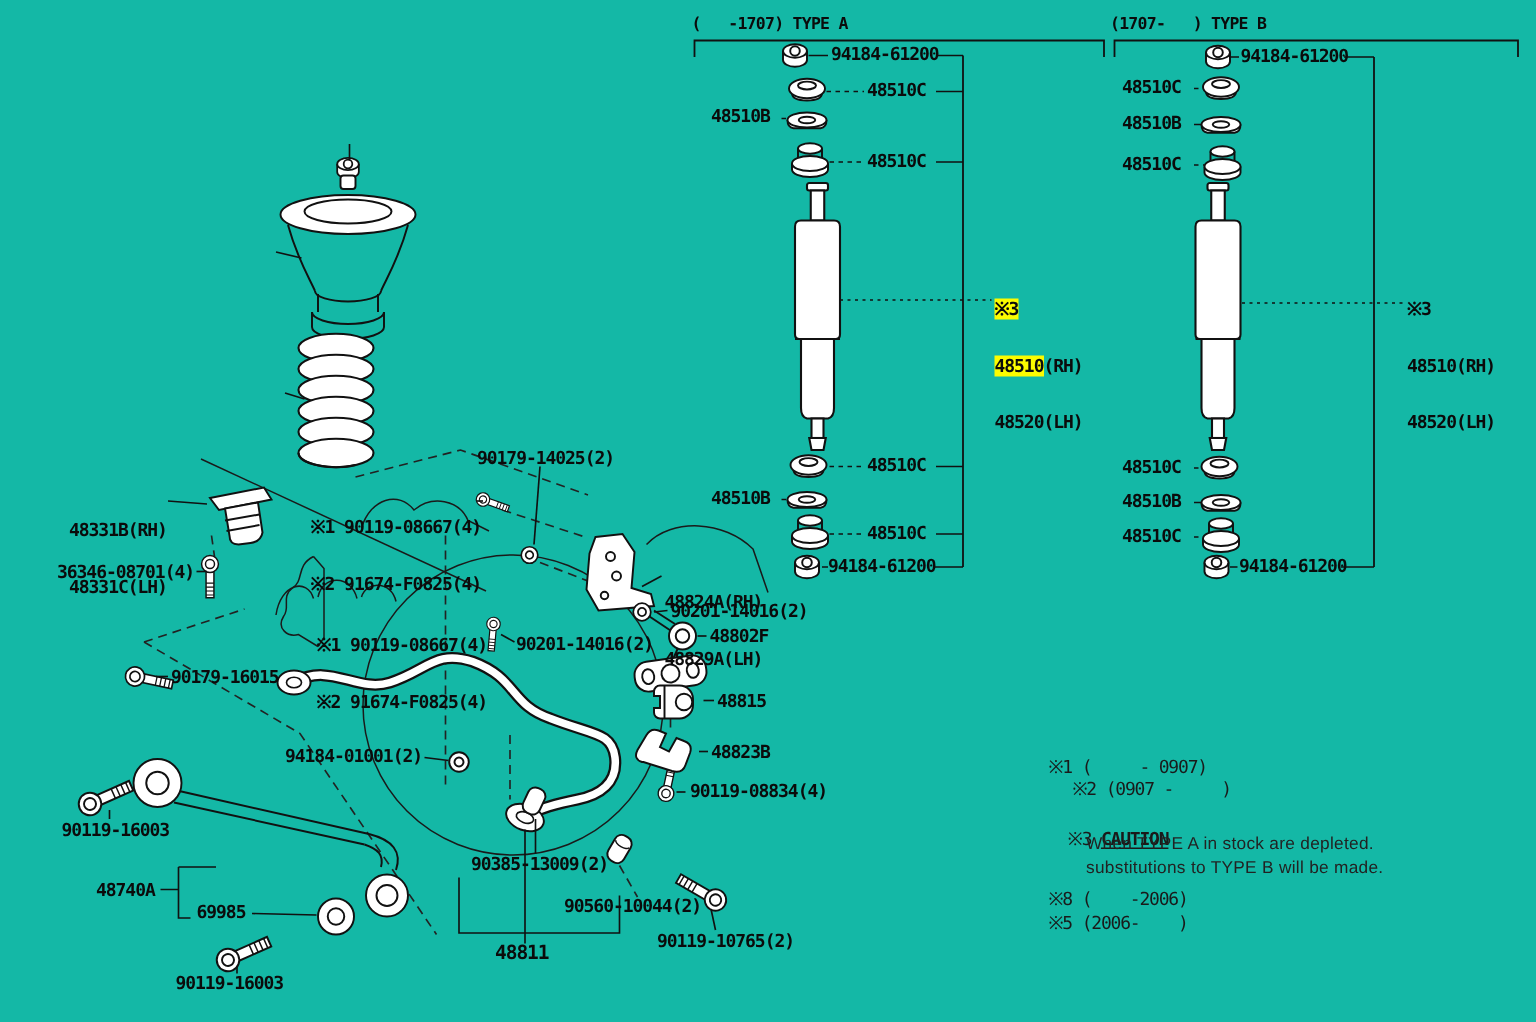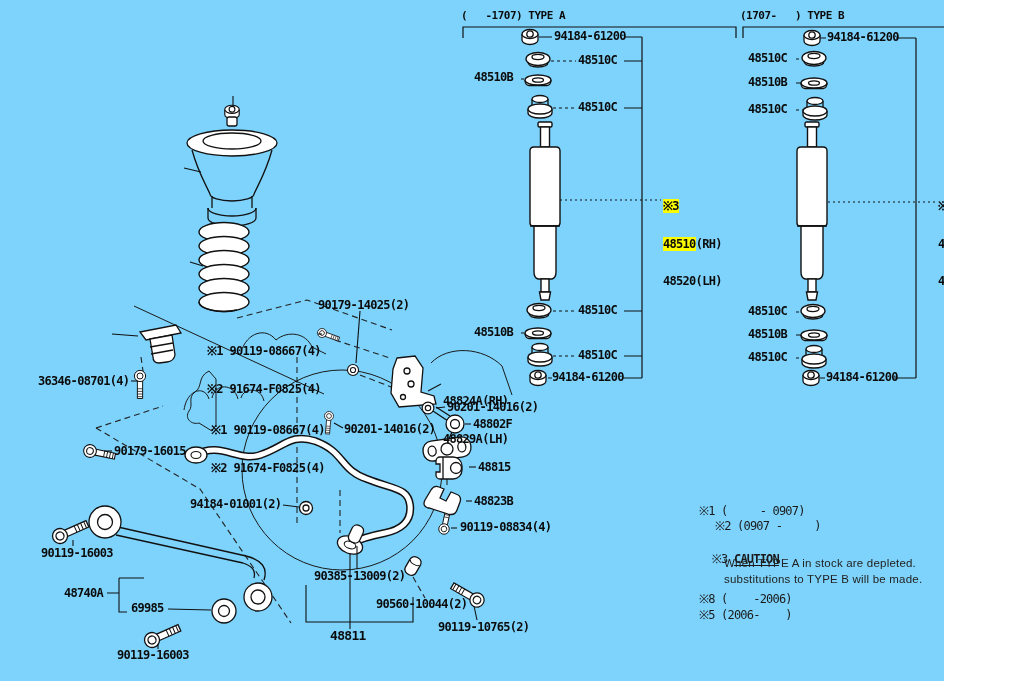--- a/index.html
+++ b/index.html
@@ -1,16 +1,16 @@
 <!DOCTYPE html>
 <html><head>
 <meta charset="utf-8">
 <style>
   html,body{margin:0;padding:0;background:#fff;}
-  #stage{position:relative;width:944px;height:681px;background:#7dd3fc;overflow:hidden;
+  #stage{position:relative;width:1024px;height:681px;background:#14b8a6;overflow:hidden;
          font-family:"DejaVu Sans Mono",monospace;}
   #art{position:absolute;left:0;top:0;}
   .lb{position:absolute;font:bold 12px "DejaVu Sans Mono",monospace;letter-spacing:-0.7px;
       color:#0b0b0b;white-space:pre;line-height:12.5px;z-index:5;}
   .lb>span{display:block;}
   .hd{position:absolute;font:bold 11px "DejaVu Sans Mono",monospace;letter-spacing:-0.5px;
       color:#0b0b0b;white-space:pre;z-index:5;}
   .hl{background:#fcfc00;display:inline !important;}
   .nt{position:absolute;font:12px "DejaVu Sans Mono",monospace;letter-spacing:-0.8px;
       color:#1a1a1a;white-space:pre;z-index:5;}
@@ -266,20 +266,24 @@
     <use href="#cup" transform="translate(813,312)"></use>
     <use href="#retainer" transform="translate(814,335)"></use>
     <use href="#bushcyl" transform="translate(814,357)"></use>
     <use href="#nutpart" transform="translate(811,378)"></use>
   </g>
 </svg>
 
 <div class="hd" style="left:461px;top:9px">(   -1707) TYPE A</div>
 <div class="hd" style="left:740px;top:9px">(1707-   ) TYPE B</div>
 
+<div class="lb" style="left:46px;top:322px">
+  <span>48331B(RH)</span>
+  <span>48331C(LH)</span>
+</div>
 <div class="lb" style="left:38px;top:375px">36346-08701(4)</div>
 <div class="lb" style="left:318px;top:299px">90179-14025(2)</div>
 <div class="lb" style="left:207px;top:320px">
   <span>※1 90119-08667(4)</span>
   <span>※2 91674-F0825(4)</span>
 </div>
 <div class="lb" style="left:211px;top:399px">
   <span>※1 90119-08667(4)</span>
   <span>※2 91674-F0825(4)</span>
 </div>

